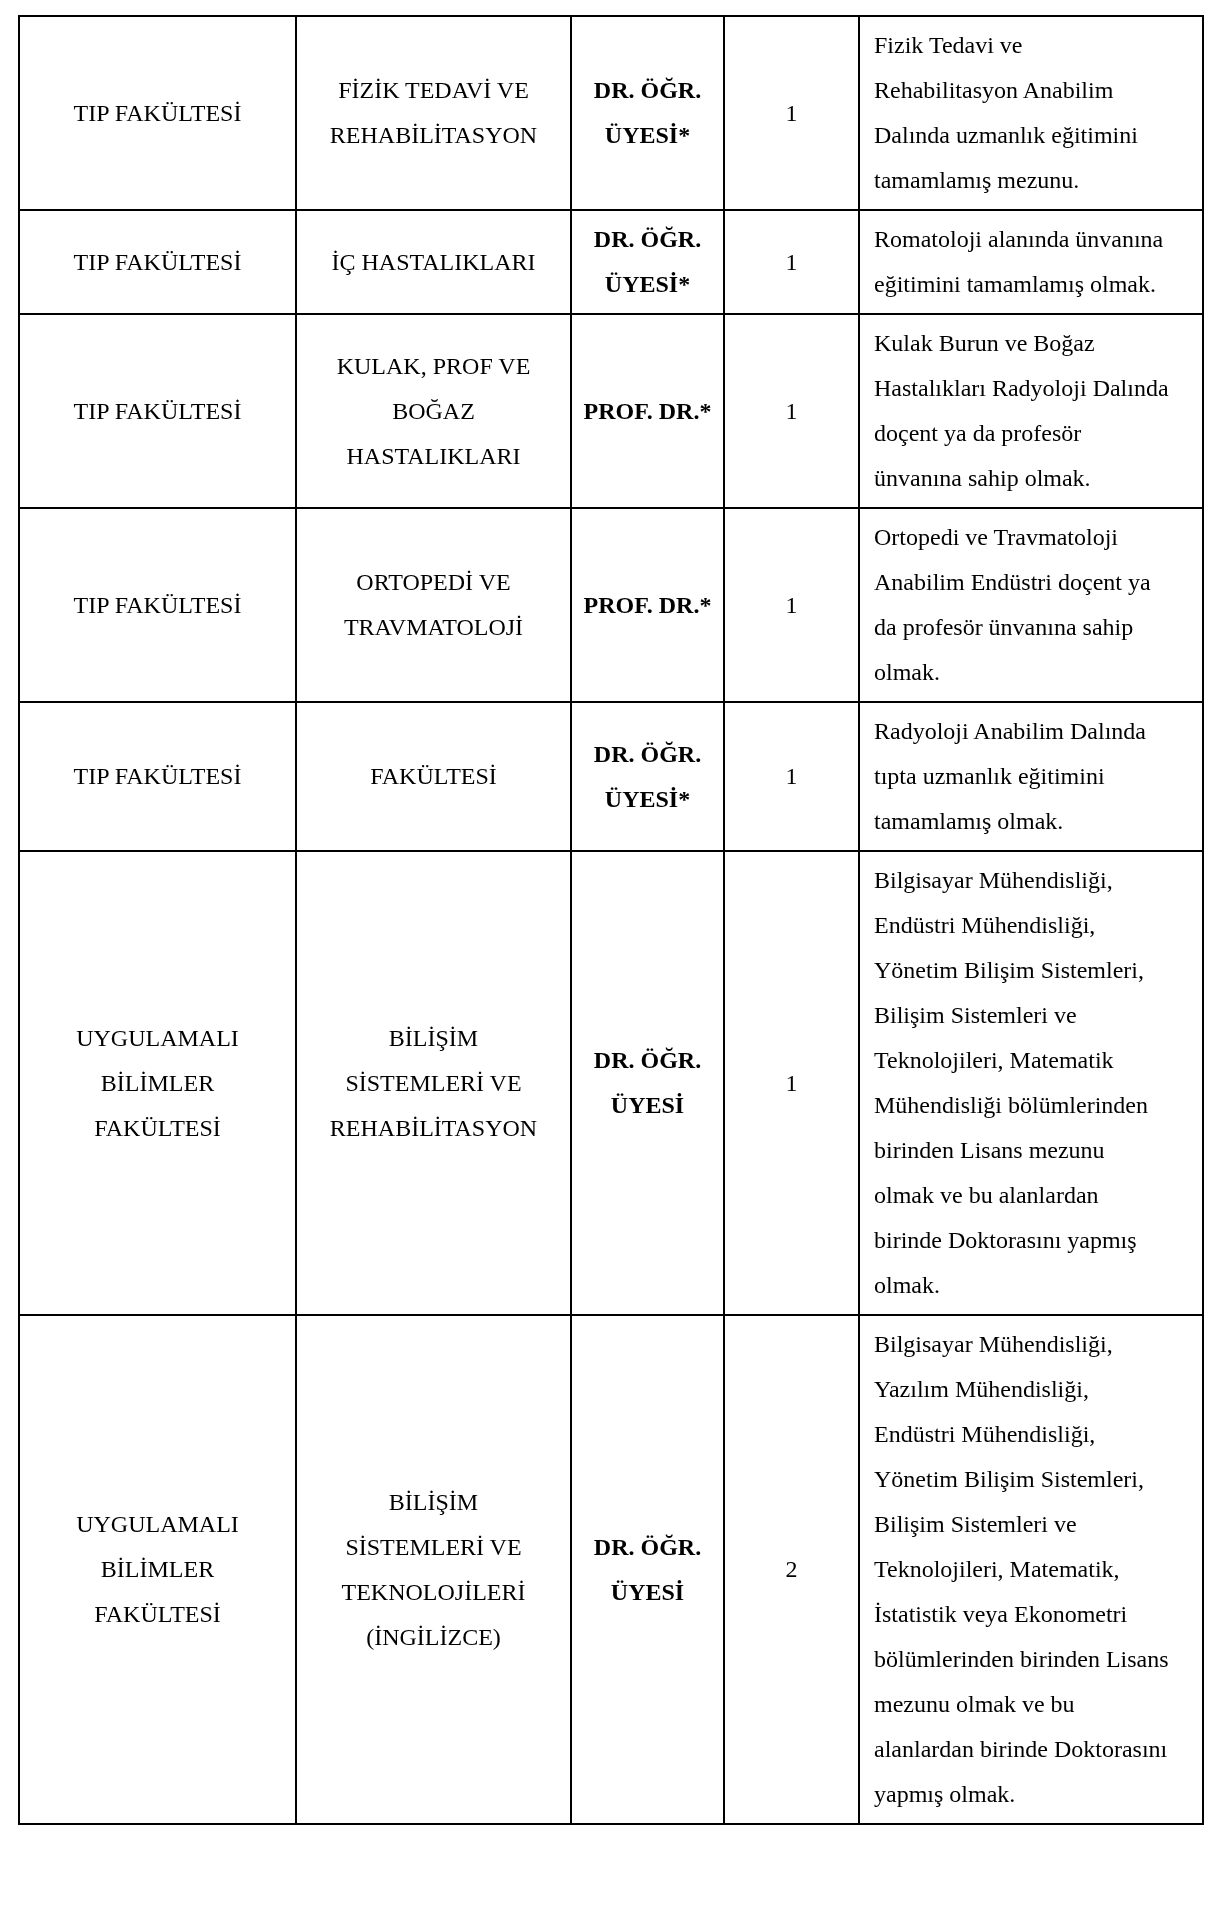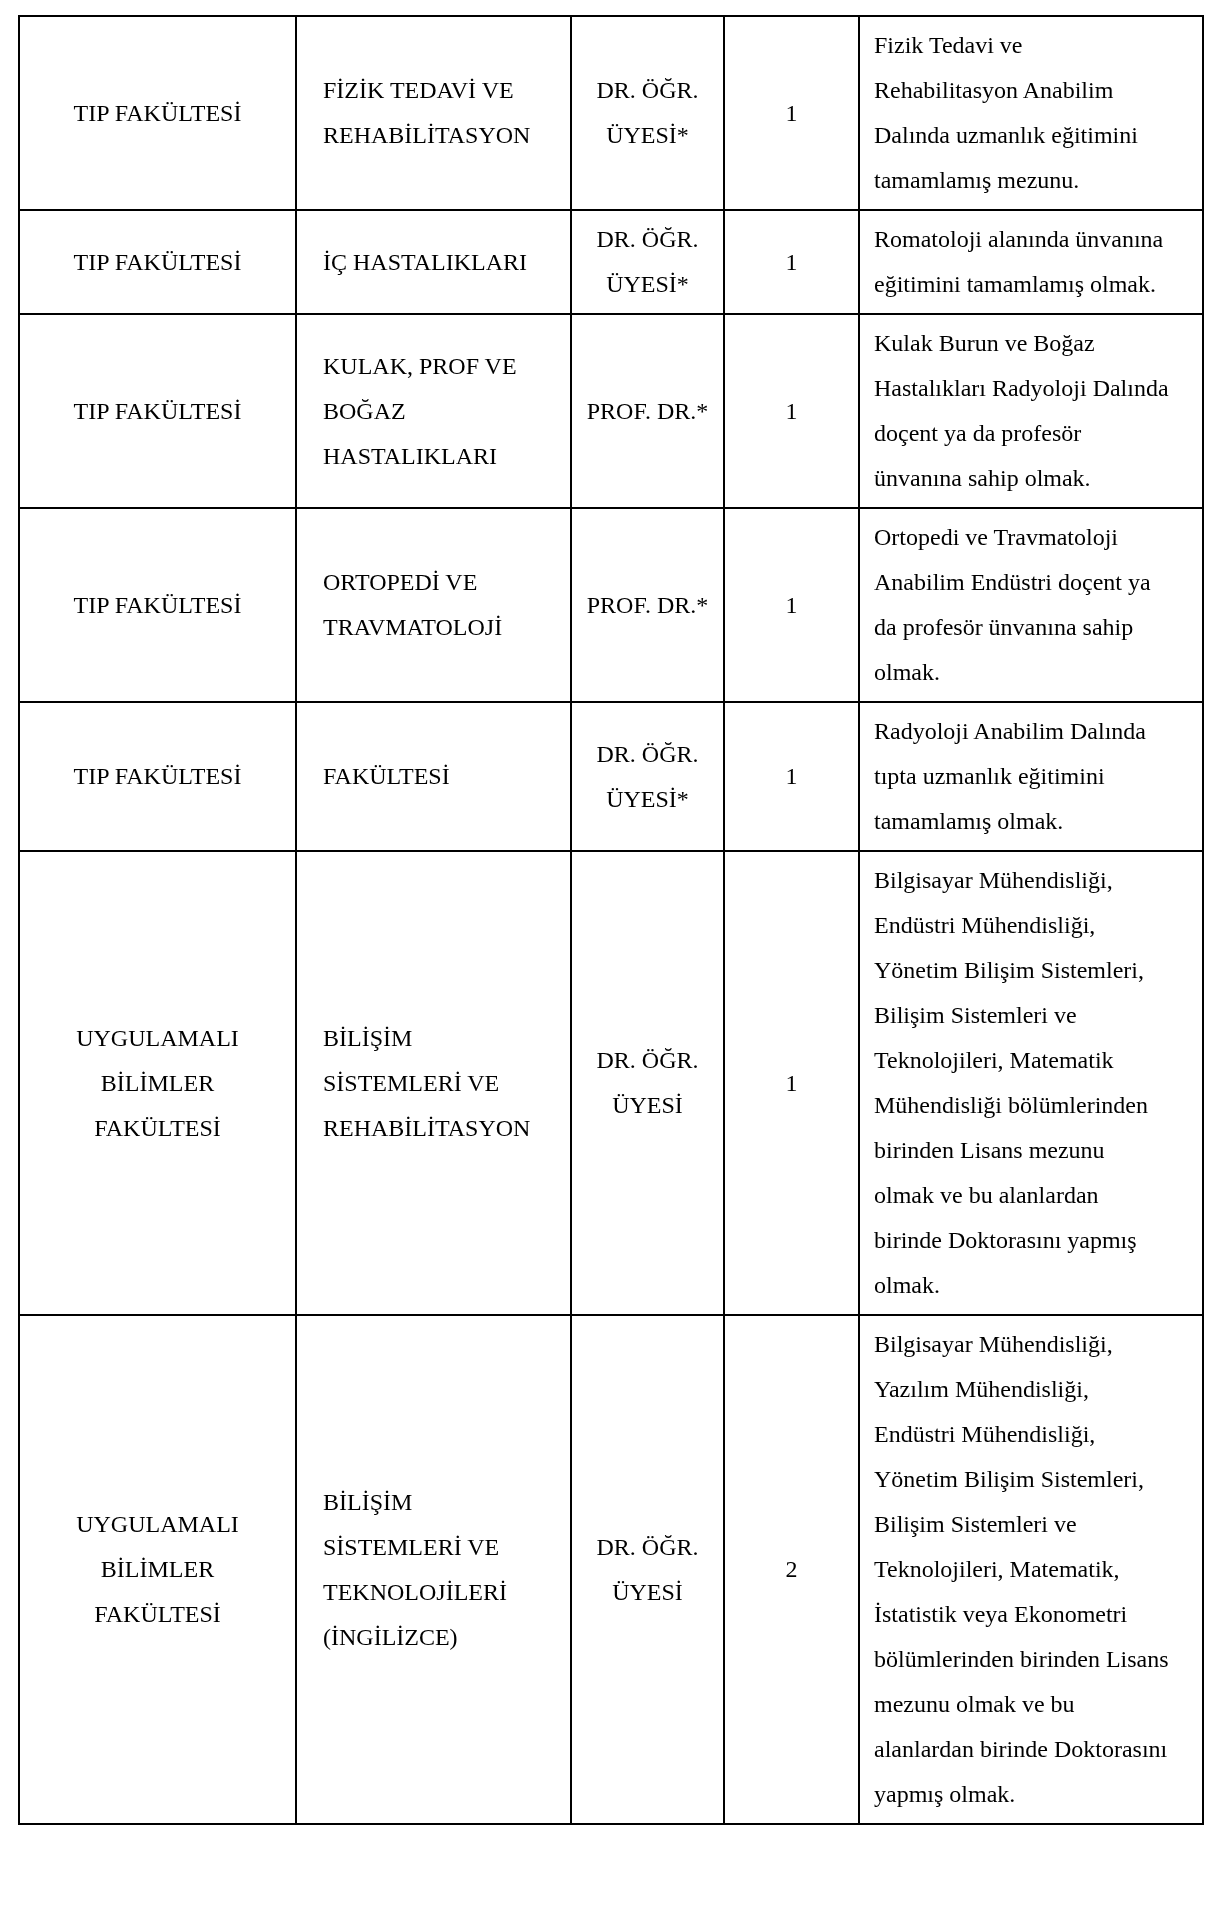--- a/index.html
+++ b/index.html
@@ -36,25 +36,27 @@
     word-wrap: normal;
   }
 
   
   td.c-faculty {
     text-align: center;
     padding: 6px 31px;
     border-radius: 11px;
   }
   td.c-department {
+    text-align: center;
     padding: 6px 26px;
   }
   td.c-title {
     text-align: center;
     padding: 6px 9px;
+    font-weight: bold;
   }
   td.c-count {
     text-align: center;
     padding: 6px 8px;
   }
   td.c-requirements {
     text-align: left;
     vertical-align: middle;
     padding: 6px 32px 6px 14px;
   }

